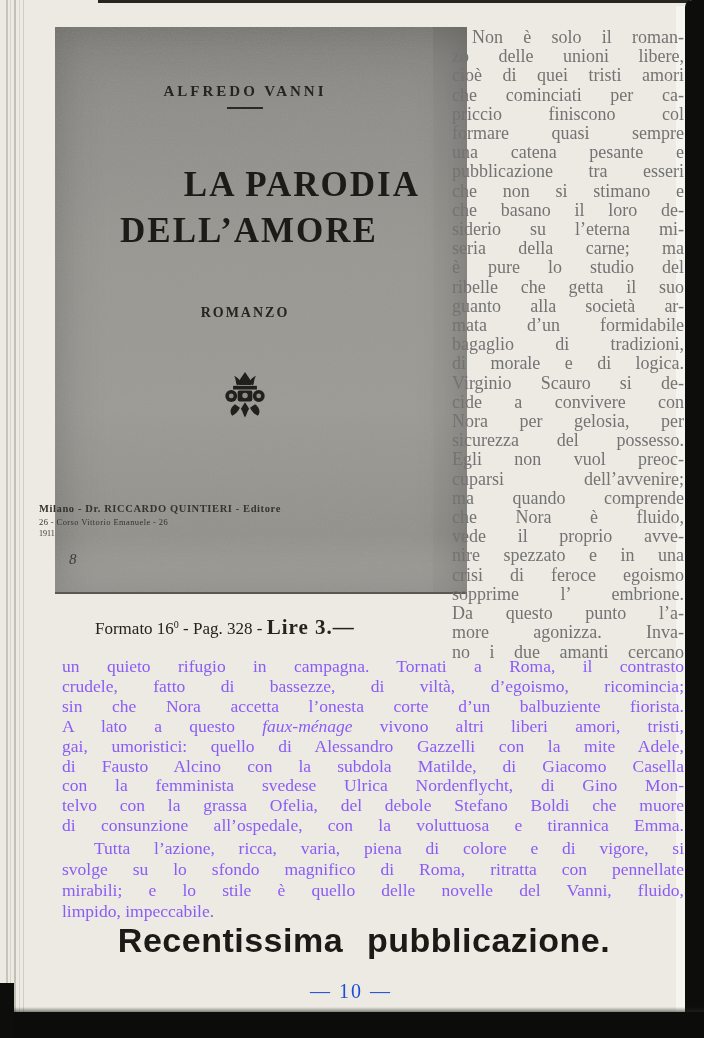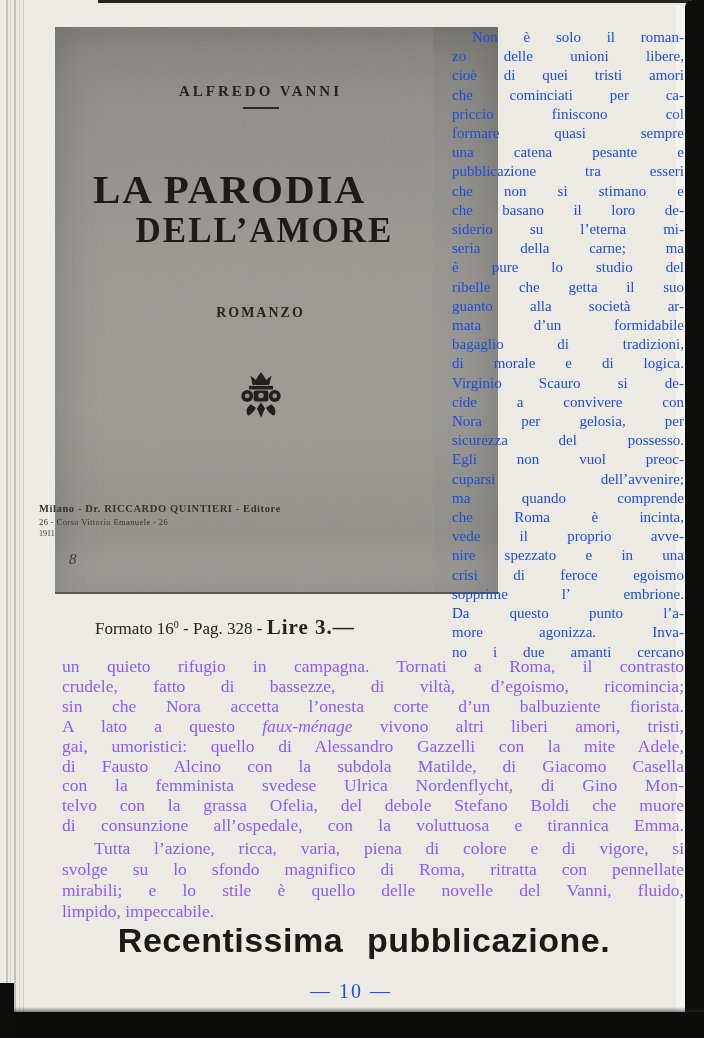--- a/index.html
+++ b/index.html
@@ -21,43 +21,42 @@
   .right-light{position:absolute;top:6px;bottom:20px;left:676px;width:9px;background:#f6f4ee;}
   .right-black{position:absolute;top:0;bottom:0;left:685px;width:19px;background:#0d0d0c;border-radius:7px 0 0 0;}
   .bottom-band{position:absolute;left:0;right:0;bottom:0;height:26px;background:#0c0c0b;}
   .bottom-fade{position:absolute;left:0;right:0;bottom:26px;height:5px;background:linear-gradient(180deg,rgba(40,40,36,0),rgba(40,40,36,.55));}
   .corner-bl{position:absolute;left:0;bottom:0;width:14px;height:55px;background:#0d0d0c;}
   
   .cover{
     position:absolute;left:55px;top:27px;width:412px;height:565px;
     background:linear-gradient(180deg,#82817d 0%,#8d8c88 15%,#979691 40%,#9a9994 68%,#908f8a 90%,#a6a5a0 100%);
     box-shadow:inset 0 0 45px rgba(50,50,45,.35), 0 2px 0 #5a5853;
-    padding-left:31px;
   }
   .cover svg.noise{position:absolute;left:0;top:0;}
   .cover-content{position:absolute;left:0;top:0;right:0;bottom:0;transform:translateX(-16px);}
   .cover-author{position:absolute;left:0;right:0;top:56px;text-align:center;
     font-size:15px;font-weight:bold;letter-spacing:3px;color:#26241f;}
   .cover-rule{position:absolute;left:50%;top:80px;width:36px;height:2px;margin-left:-18px;background:#2b2924;}
-  .cover-title1{position:absolute;left:0;right:0;top:138px;text-align:center;transform:translateX(-31px);
-    font-size:41px;font-weight:bold;letter-spacing:2px;color:#1d1b17;}
+  .cover-title1{position:absolute;left:0;right:0;top:138px;text-align:right;transform:translateX(-31px);
+    font-size:35px;font-weight:bold;letter-spacing:2px;color:#1d1b17;}
   .cover-title2{position:absolute;left:0;right:0;top:184px;text-align:center;transform:translateX(4px);
     font-size:35px;font-weight:bold;letter-spacing:2px;color:#1d1b17;}
   .cover-genre{position:absolute;left:0;right:0;top:278px;text-align:center;
     font-size:14px;font-weight:bold;letter-spacing:2px;color:#26241f;}
   .cover-ornament{position:absolute;left:50%;top:344px;margin-left:-22px;}
   .publisher{position:absolute;left:0;right:0;top:476px;color:#35332e;}
   .pub1{font-size:10.5px;font-weight:bold;letter-spacing:.6px;}
   .pub2{font-size:8.5px;margin-top:3px;letter-spacing:.4px;}
   .pub3{font-size:8px;margin-top:2px;}
   .cover-mark{position:absolute;left:14px;top:524px;font-size:15px;font-style:italic;color:#2e2c27;opacity:.85;}
   
   .tline{text-align:justify;text-align-last:justify;}
   .column{position:absolute;left:452px;top:28px;width:232px;
-    font-size:15px;line-height:19.2px;color:#1d4ed8;}
+    font-size:18px;line-height:19.2px;color:#737373;}
   .column .tline:first-child{text-indent:20px;}
   .caption{position:absolute;left:95px;top:615px;font-size:17px;color:#25231e;}
   .caption sup{font-size:10px;vertical-align:6px;}
   .caption .price{font-size:21px;font-weight:bold;letter-spacing:1px;}
   .para{position:absolute;left:62px;width:622px;font-size:17.5px;color:#8b5cf6;}
   .para1{top:657px;line-height:19.9px;}
   .para2{top:838px;line-height:20.9px;}
   .para2 .tline:first-child{text-indent:32px;}
   .para2 .tline:last-child{text-align-last:left;}
   .footer-headline{position:absolute;left:60px;top:921px;width:608px;text-align:center;
@@ -146,21 +145,21 @@
       <div class="tline">mata d’un formidabile</div>
       <div class="tline">bagaglio di tradizioni,</div>
       <div class="tline">di morale e di logica.</div>
       <div class="tline">Virginio Scauro si de-</div>
       <div class="tline">cide a convivere con</div>
       <div class="tline">Nora per gelosia, per</div>
       <div class="tline">sicurezza del possesso.</div>
       <div class="tline">Egli non vuol preoc-</div>
       <div class="tline">cuparsi dell’avvenire;</div>
       <div class="tline">ma quando comprende</div>
-      <div class="tline">che Roma è incinta,</div>
+      <div class="tline">che Nora è fluido,</div>
       <div class="tline">vede il proprio avve-</div>
       <div class="tline">nire spezzato e in una</div>
       <div class="tline">crisi di feroce egoismo</div>
       <div class="tline">sopprime l’ embrione.</div>
       <div class="tline">Da questo punto l’a-</div>
       <div class="tline">more agonizza. Inva-</div>
       <div class="tline">no i due amanti cercano</div>
     </div>
 
   <div class="caption">

